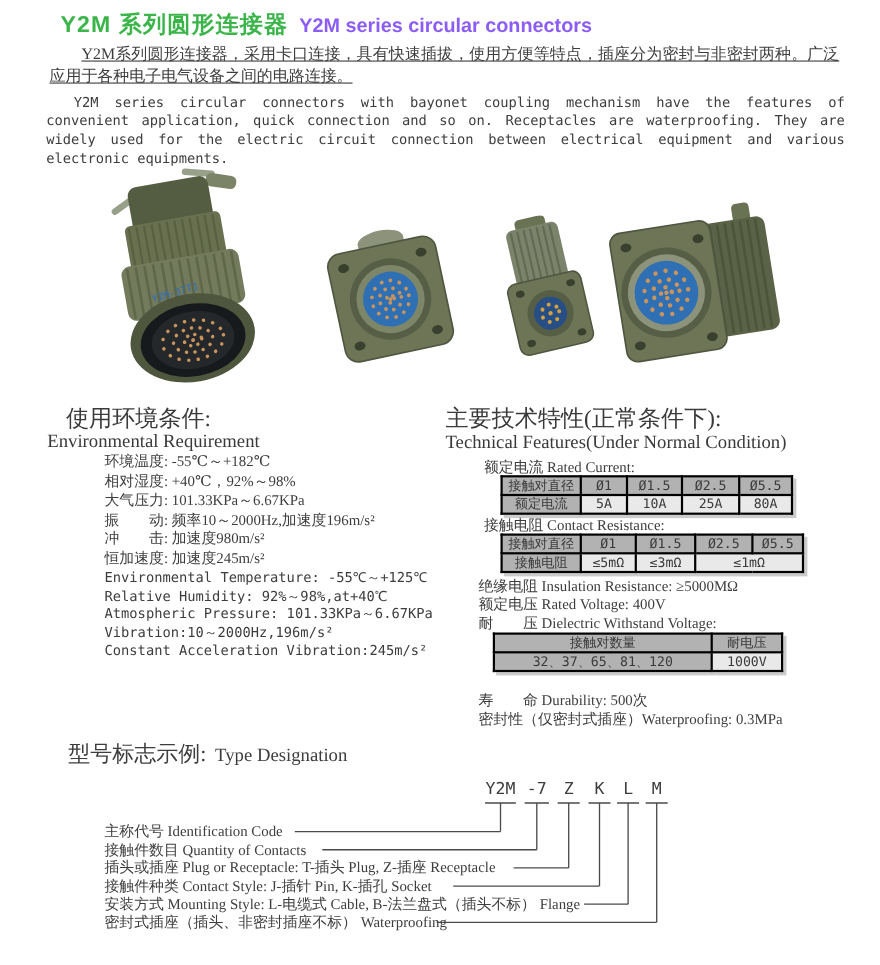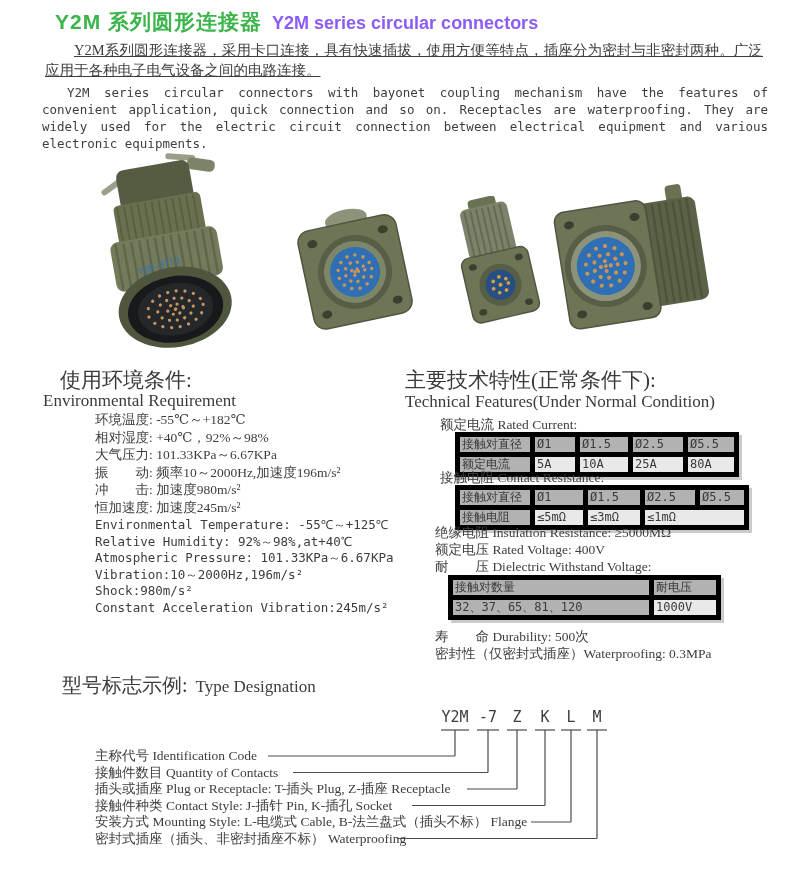--- a/index.html
+++ b/index.html
@@ -23,21 +23,21 @@
   .h-cn{font-size:21px;color:#3a3a3a;}
   .h-en{font-size:17px;color:#3a3a3a;}
 
   .spec-line{font-size:13.5px;line-height:17.5px;white-space:pre;}
   .spec-mono{font-size:12.5px;line-height:16.5px;white-space:pre;}
 
   .sub-label{font-size:13.5px;white-space:pre;}
 
   table.spec{border-collapse:collapse;font-family:"DejaVu Sans Mono","Liberation Mono",monospace;
     font-size:12px;color:#3a3a3a;background:#fff;box-shadow:3px 3px 0 rgba(140,140,140,.45);}
-  table.spec td{border:5px solid #000000;height:15px;line-height:15px;padding:0 2px;margin-top:16px;}
+  table.spec td{border:2px solid #000000;text-align:center;height:15px;line-height:15px;padding:0 2px;margin-top:16px;}
   td.hdr{background:#b2b2b2;}
   td.lt{background:#e9e9e9;}
   td.la{text-align:left;padding-left:6px;}
 
   
   .code{position:absolute;font-family:"DejaVu Sans Mono","Liberation Mono",monospace;font-size:15px;color:#3d3d3d;transform:translateX(-50%);}
   .td-label{position:absolute;left:95px;font-size:13.5px;white-space:pre;color:#3d3d3d;}
   svg text{font-family:"DejaVu Sans Mono",monospace;}
 </style>
 </head>
@@ -137,21 +137,20 @@
   <div class="spec-line">振　　动: 频率10～2000Hz,加速度196m/s²</div>
   <div class="spec-line">冲　　击: 加速度980m/s²</div>
   <div class="spec-line">恒加速度: 加速度245m/s²</div>
 </div>
 
 <div class="abs mono" style="left:95px;top:517px">
   <div class="spec-mono">Environmental Temperature: -55℃～+125℃</div>
   <div class="spec-mono">Relative Humidity: 92%～98%,at+40℃</div>
   <div class="spec-mono">Atmospheric Pressure: 101.33KPa～6.67KPa</div>
   <div class="spec-mono">Vibration:10～2000Hz,196m/s²</div>
-  <div class="spec-mono">Shock:980m/s²</div>
   <div class="spec-mono">Constant Acceleration Vibration:245m/s²</div>
 </div>
 
 <div class="abs h-cn" style="left:405px;top:366px">主要技术特性(正常条件下):</div>
 <div class="abs h-en" style="left:405px;top:392px">Technical Features(Under Normal Condition)</div>
 
 <div class="abs sub-label" style="left:440px;top:416px">额定电流 Rated Current:</div>
 
 <table class="spec abs" style="left:455px;top:432px">
   <tbody>

